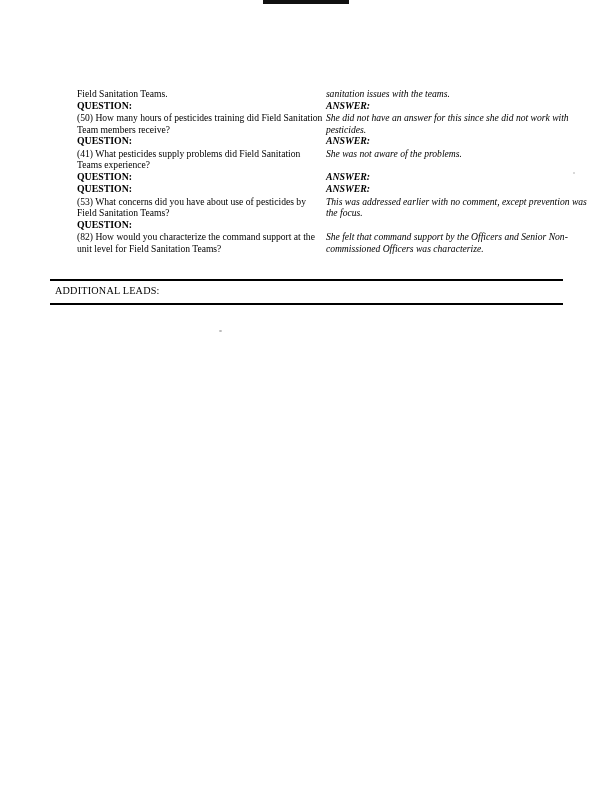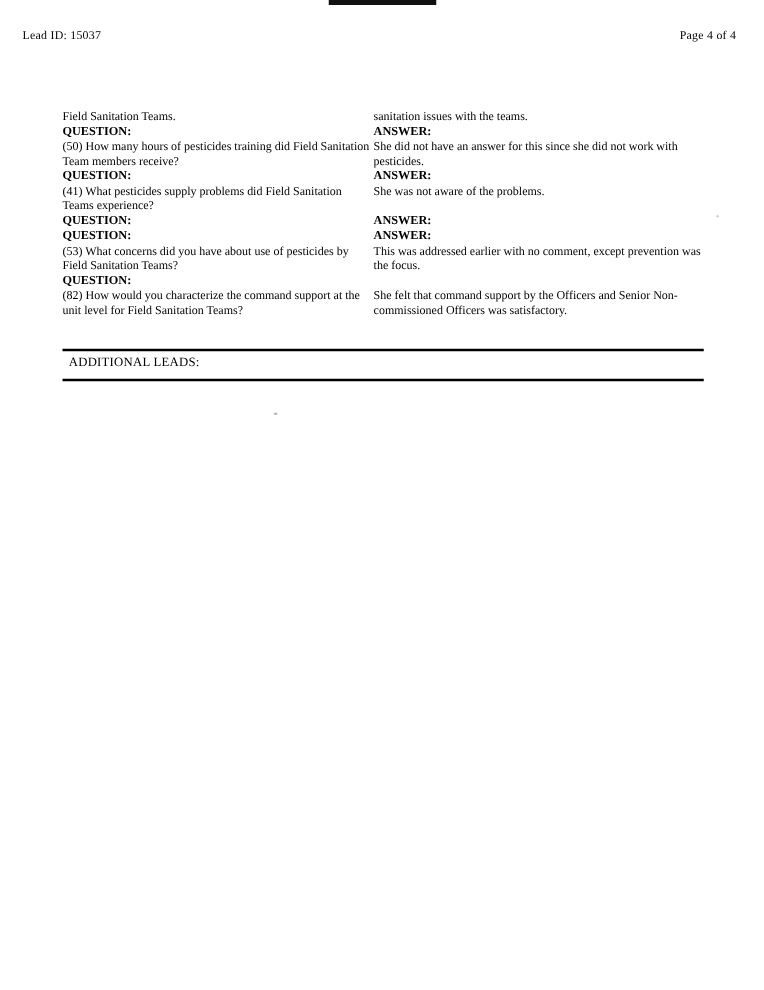--- a/index.html
+++ b/index.html
@@ -52,33 +52,35 @@
   }
   .body-block {
     position: absolute;
     left: 50px;
     top: 88px;
     width: 515px;
   }
   .qa-table {
     width: 100%;
     border-collapse: collapse;
+    margin-left: 27px;
   }
   .qa-table td {
     vertical-align: top;
     padding: 0;
     font-size: 9.6px;
     line-height: 11.6px;
   }
   .col-left {
     width: 246px;
     padding-right: 6px;
   }
   .col-right {
     width: 263px;
+    font-style: italic;
   }
   .lbl {
     font-weight: bold;
     font-size: 9.8px;
     line-height: 12.4px;
   }
   .txt {
     font-size: 9.6px;
     line-height: 11.6px;
   }
@@ -114,24 +116,20 @@
   .speck.s1 { left: 219px; top: 330px; width: 3px; height: 2px; }
   .speck.s2 { left: 573px; top: 172px; width: 2px; height: 2px; background: #cccccc; }
 </style>
 </head>
 <body>
 
 <div class="page">
 
   <div class="top-mark"></div>
 
-  <div class="header">
-    <div class="lead-id">Lead ID: 15037</div>
-    <div class="page-num">Page  4 of  4</div>
-  </div>
 
   <div class="body-block">
     <table class="qa-table">
       <tbody>
         <tr>
           <td class="col-left">
             <div class="txt">Field Sanitation Teams.</div>
           </td>
           <td class="col-right">
             <div class="txt">sanitation issues with the teams.</div>
@@ -202,21 +200,21 @@
           <td class="col-left pad-top">
             <div class="lbl">QUESTION:</div>
           </td>
           <td class="col-right pad-top"></td>
         </tr>
         <tr>
           <td class="col-left">
             <div class="txt">(82)  How would you characterize the command support at the unit level for Field Sanitation Teams?</div>
           </td>
           <td class="col-right">
-            <div class="txt">She felt that command support by the Officers and Senior Non-commissioned Officers was satisfactory.</div>
+            <div class="txt">She felt that command support by the Officers and Senior Non-commissioned Officers was characterize.</div>
           </td>
         </tr>
       </tbody>
     </table>
   </div>
 
   <div class="rule top"></div>
   <div class="additional-leads">ADDITIONAL LEADS:</div>
   <div class="rule bottom"></div>
 

